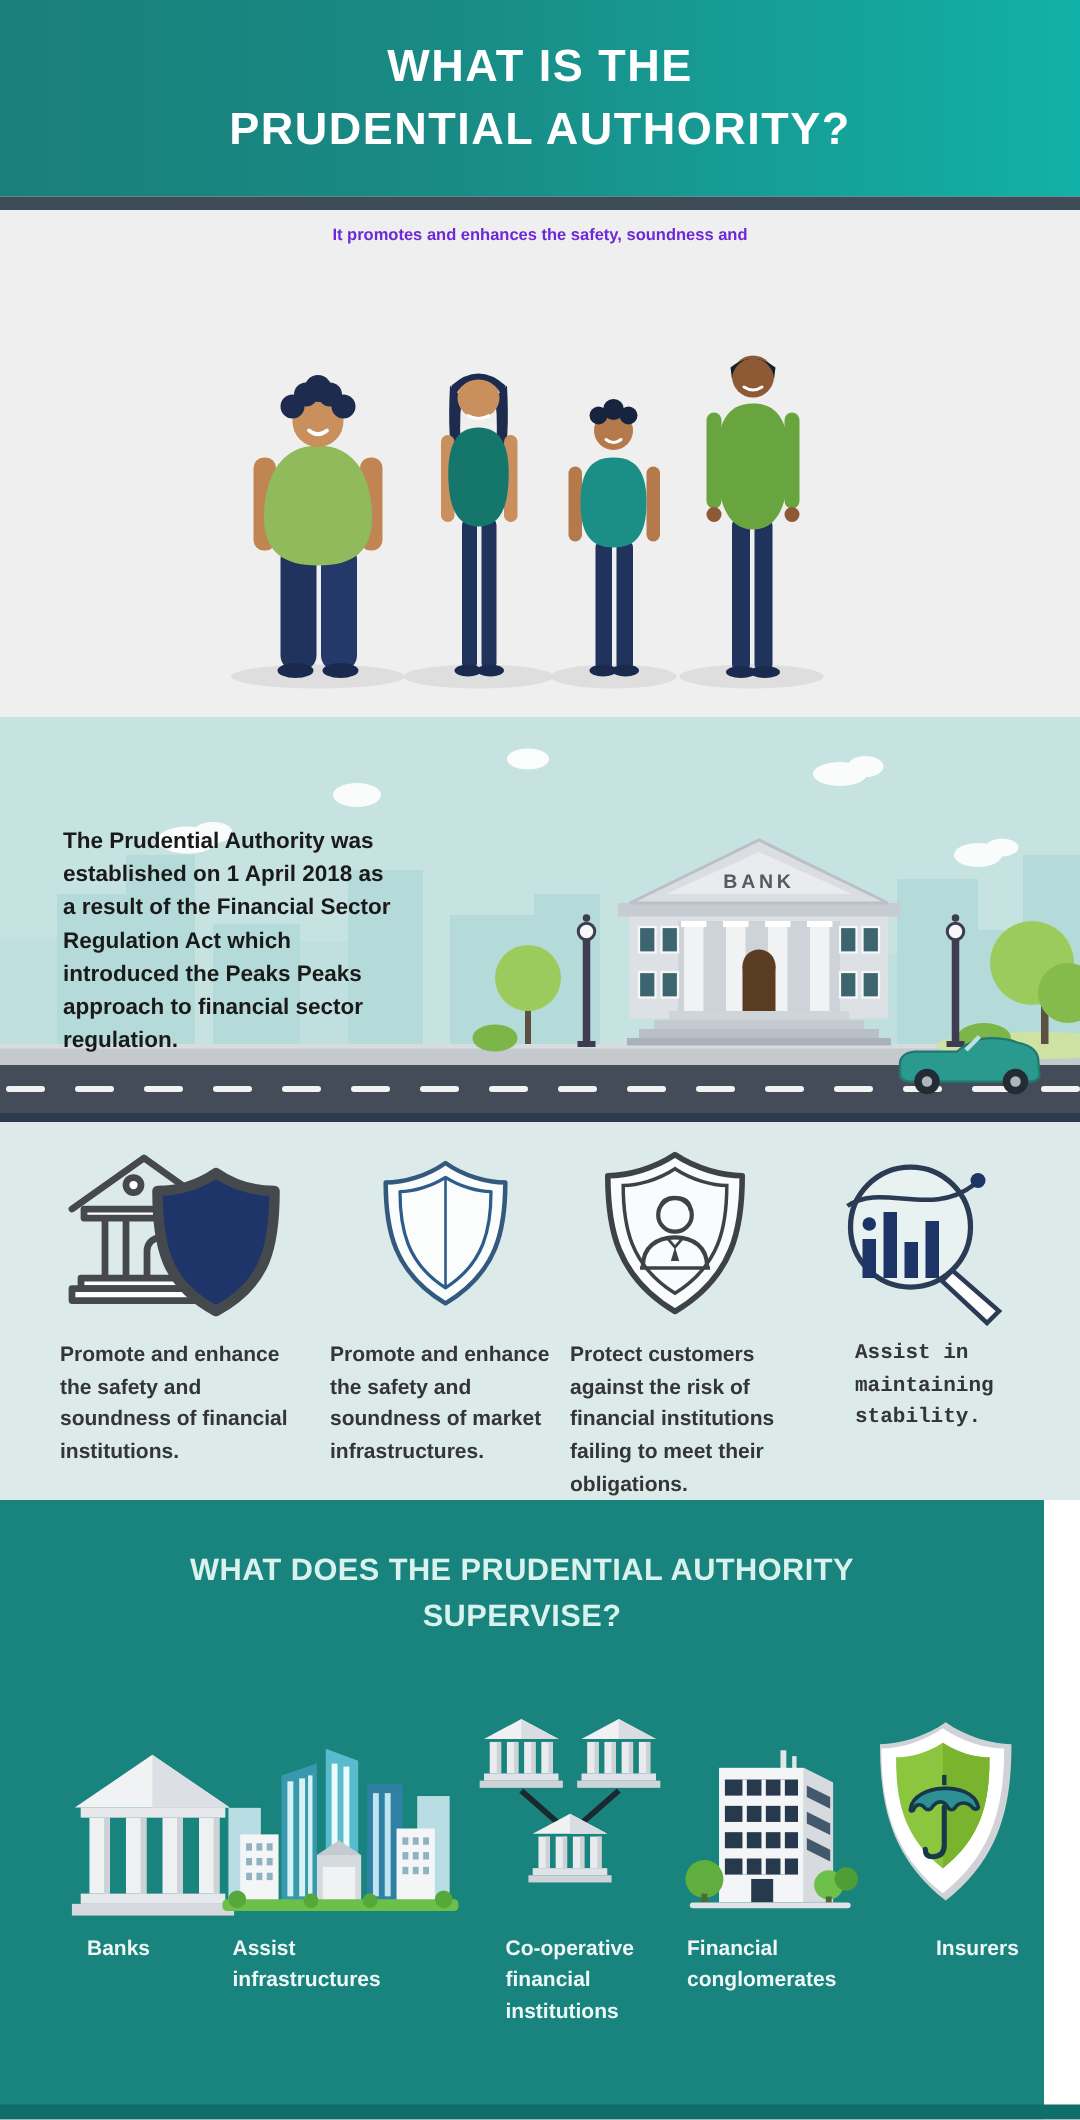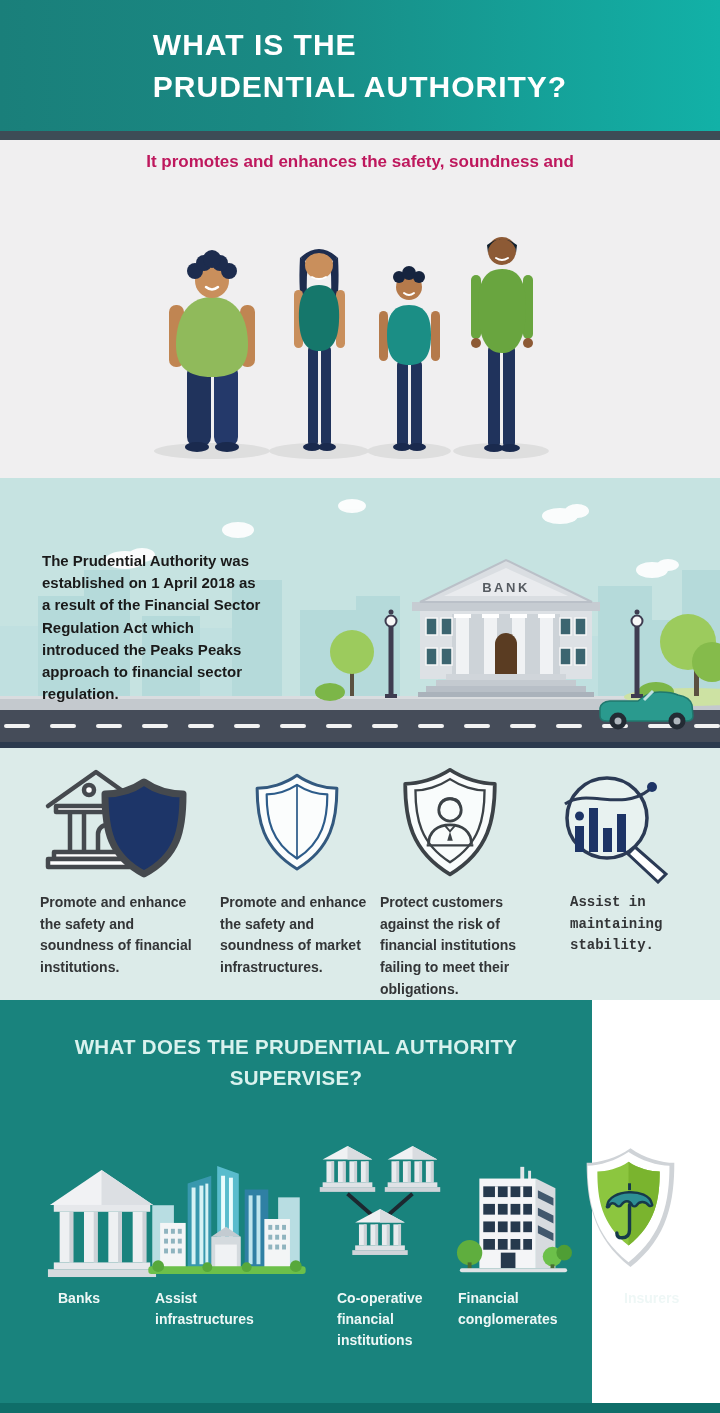--- a/index.html
+++ b/index.html
@@ -9,30 +9,30 @@
     background:#ffffff; overflow:hidden;
     font-family:"Liberation Sans","DejaVu Sans",sans-serif;
   }
   
   .hero {
     position:absolute; top:0; left:0; width:720px; height:131px;
     background:linear-gradient(90deg,#1a7f7a 0%,#198a84 40%,#12b1a7 100%);
     display:flex; align-items:center; justify-content:center;
   }
   .hero h1 {
-    color:#ffffff; font-size:30px; font-weight:bold; text-align:left;
+    color:#ffffff; font-size:30px; font-weight:bold; text-align:center;
     line-height:1.38; letter-spacing:1px;
   }
   .hero h1 span { display:block; }
   .hero-shadow { position:absolute; top:131px; left:0; width:720px; height:9px; background:#3d4c56; }
   
   .intro { position:absolute; top:140px; left:0; width:720px; height:338px; background:#f0eff0; }
   .intro-text {
-    padding-top:9px; text-align:center; font-size:17px; font-weight:bold;
-    color:#be185d; line-height:1.5;
+    padding-top:9px; text-align:center; font-size:11px; font-weight:bold;
+    color:#6d28d9; line-height:1.5;
   }
   .intro-text span { display:block; }
   .people { position:absolute; left:140px; top:55px; width:440px; height:270px; }
   
   .city { position:absolute; top:478px; left:0; width:720px; height:270px; background:#c6e3e1; }
   .cityscape { position:absolute; left:0; top:0; width:720px; height:270px; }
   .est-text {
     position:absolute; left:42px; top:72px; width:270px;
     font-size:15px; font-weight:bold; color:#1a1a1a; line-height:1.48;
   }
@@ -42,21 +42,21 @@
   .func-col { position:absolute; top:14px; }
   .func-icon svg { display:block; }
   .func-text { margin-top:8px; font-size:14px; font-weight:bold; color:#333537; line-height:1.55; }
   #func1 { left:40px;  width:152px; }
   #func2 { left:220px; width:148px; }
   #func3 { left:380px; width:152px; }
   #func4 { left:570px; width:120px;font-family:Liberation Mono, monospace; }
   #func2 .func-icon { margin-left:12px; }
   #func4 .func-icon { margin-left:-35px; }
   
-  .supervise { position:absolute; top:1000px; left:0; width:592px; height:413px; background:#19837d; }
+  .supervise { position:absolute; top:1000px; left:0; width:696px; height:413px; background:#19837d; }
   .sup-title {
     padding-top:32px; text-align:center; font-size:20.5px; font-weight:bold;
     color:#d9f2ee; line-height:1.5; letter-spacing:.3px;
   }
   .sup-title span { display:block; }
   .sup-icons { position:absolute; left:0; top:118px; width:720px; height:160px; }
   .sup-icon { position:absolute; bottom:0; }
   .sup-icon svg { display:block; }
   #sup-icon-banks { left:46px; }
   #sup-icon-market { left:148px; }

